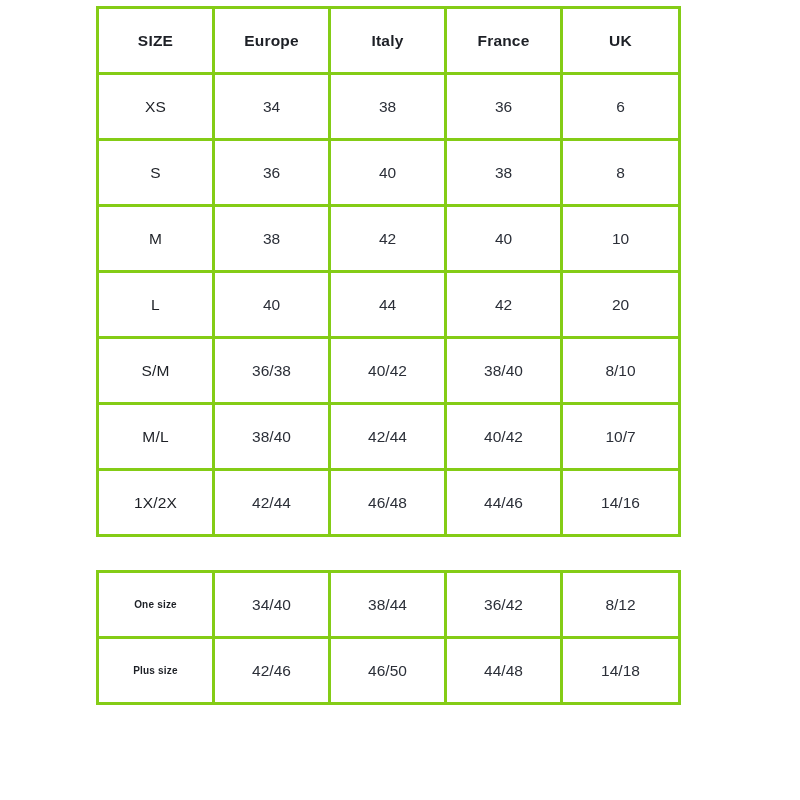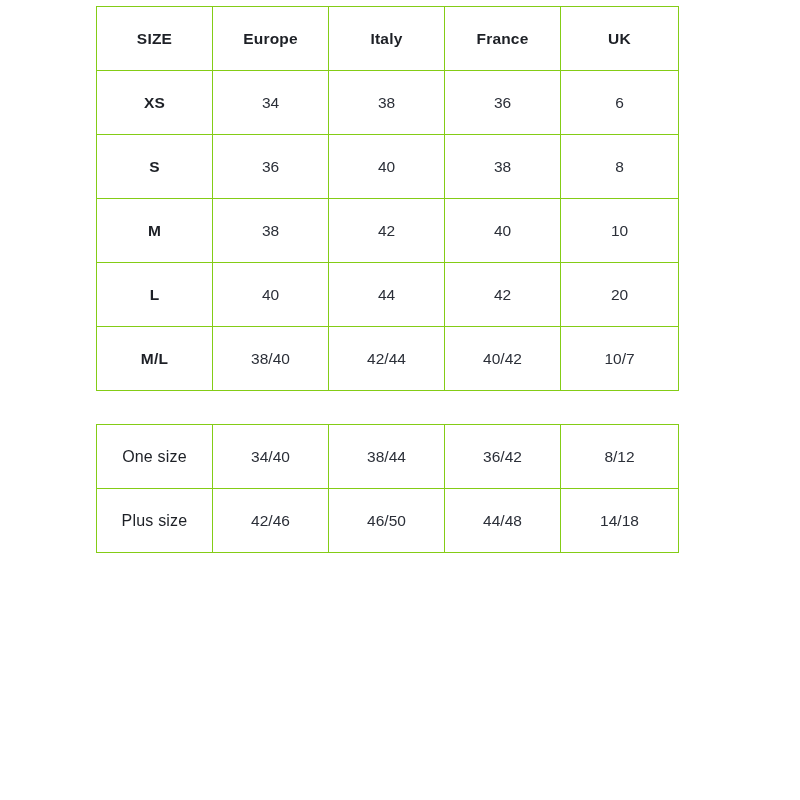--- a/index.html
+++ b/index.html
@@ -26,53 +26,53 @@
     top: 6px;
     width: 582px;
   }
   table.size-table {
     border-collapse: collapse;
     table-layout: fixed;
     width: 582px;
   }
   table.size-table td,
   table.size-table th {
-    border: 1px solid #84cc16;
+    border: 3px solid #84cc16;
     text-align: center;
     vertical-align: middle;
     font-weight: 400;
     font-size: 15.5px;
     color: #2b2f38;
     padding: 0;
     height: 63px;
   }
   table.size-table col.c-size { width: 116px; }
   table.size-table col.c-other { width: 116px; }
   table.size-table col.c-last { width: 118px; }
 
   table.size-table th {
     font-weight: 700;
     font-size: 15.5px;
     color: #1d2026;
     letter-spacing: 0.2px;
   }
   table.size-table td.size-cell {
-    font-weight: 700;
+    font-weight: 400;
     color: #1d2026;
     letter-spacing: 0.2px;
   }
   .spacer {
     height: 33px;
   }
   table.second-table td {
     height: 63px;
   }
   table.second-table td.size-cell {
-    font-weight: 400;
-    font-size: 16px;
+    font-weight: 700;
+    font-size: 10px;
   }
 </style>
 </head>
 <body>
 
 <div class="page">
   <div class="tables-wrap">
 
     <table class="size-table primary-table">
       <colgroup>
@@ -114,25 +114,39 @@
           <td>10</td>
         </tr>
         <tr>
           <td class="size-cell">L</td>
           <td>40</td>
           <td>44</td>
           <td>42</td>
           <td>20</td>
         </tr>
         <tr>
+          <td class="size-cell">S/M</td>
+          <td>36/38</td>
+          <td>40/42</td>
+          <td>38/40</td>
+          <td>8/10</td>
+        </tr>
+        <tr>
           <td class="size-cell">M/L</td>
           <td>38/40</td>
           <td>42/44</td>
           <td>40/42</td>
           <td>10/7</td>
+        </tr>
+        <tr>
+          <td class="size-cell">1X/2X</td>
+          <td>42/44</td>
+          <td>46/48</td>
+          <td>44/46</td>
+          <td>14/16</td>
         </tr>
       </tbody>
     </table>
 
     <div class="spacer"></div>
 
     <table class="size-table second-table">
       <colgroup>
         <col class="c-size">
         <col class="c-other">

